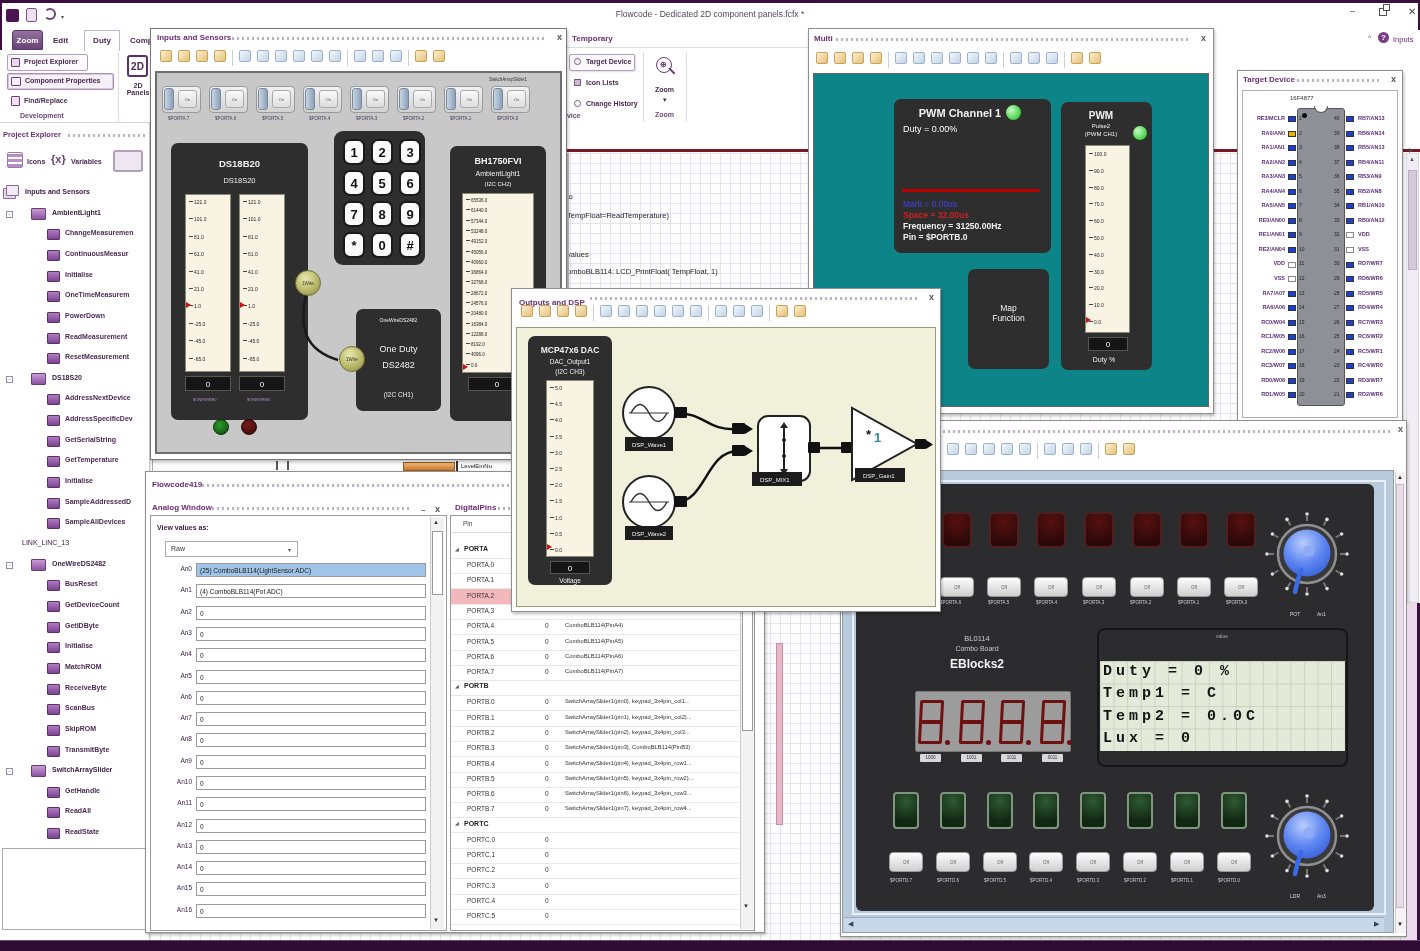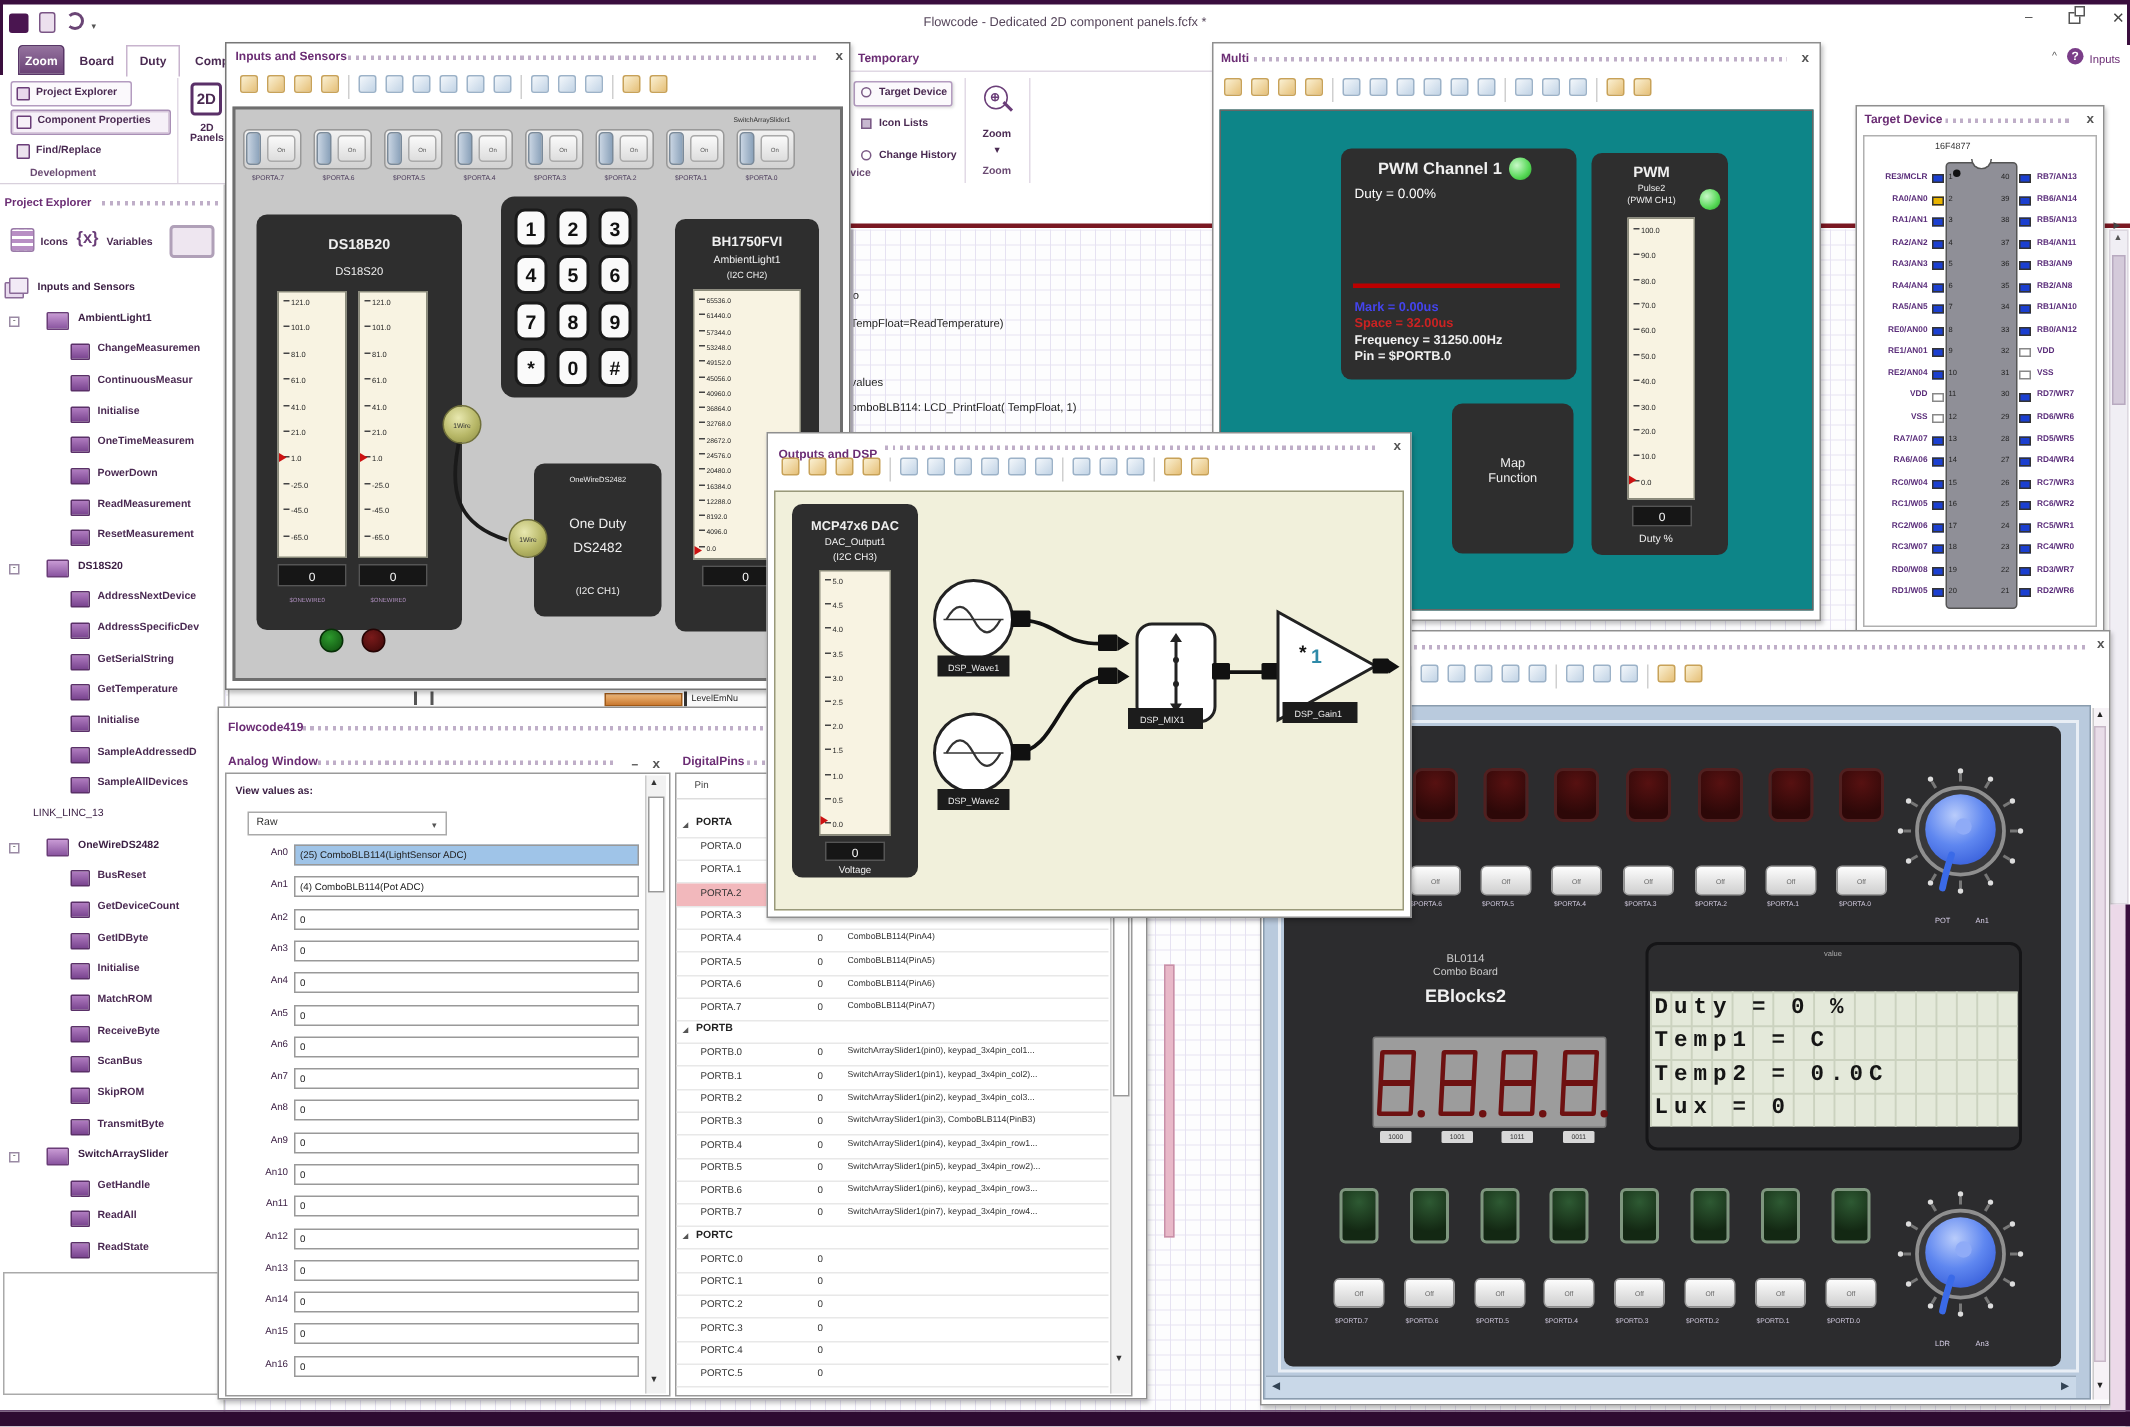--- a/index.html
+++ b/index.html
@@ -35,21 +35,21 @@
     <div class="a" style="left:6px;top:9px;width:13px;height:13px;background:#4a1550;border-radius:2px"></div>
     <div class="a" style="left:26px;top:8px;width:11px;height:14px;border:1.5px solid #7a5585;border-radius:2px;background:#ece0ee"></div>
     <div class="a" style="left:44px;top:8px;width:12px;height:12px;border:2px solid #6a4575;border-radius:50%;border-left-color:transparent"></div>
     <div class="a" style="left:61px;top:13px;font-size:6px;color:#555">▾</div>
     <div class="a" style="left:560px;top:9px;width:300px;text-align:center;font-size:8.5px;color:#55455a">Flowcode - Dedicated 2D component panels.fcfx *</div>
     <div class="a" style="left:1350px;top:6px;font-size:9px;color:#444">–</div>
     <div class="a" style="left:1379px;top:8px;width:8px;height:8px;border:1px solid #555"></div>
     <div class="a" style="left:1380px;top:6px;width:7px;height:7px;border:1px solid #555;background:#fff;margin-left:3px;margin-top:-2px"></div>
     <div class="a" style="left:1408px;top:6px;font-size:10px;color:#444">✕</div>
     <div class="a" style="left:12px;top:30px;width:31px;height:20px;background:linear-gradient(#94729e,#6a4276);border:1px solid #583667;border-radius:3px 3px 0 0;color:#fff;font-size:8px;font-weight:bold;text-align:center;line-height:19px">Zoom</div>
-    <div class="a" style="left:53px;top:36px;font-size:8px;color:#4a2a52;font-weight:bold">Board</div>
+    <div class="a" style="left:53px;top:36px;font-size:8px;color:#4a2a52;font-weight:bold">Edit</div>
     <div class="a" style="left:84px;top:30px;width:36px;height:21px;background:#fff;border:1px solid #c8b4ce;border-bottom:none;color:#4a2a52;font-size:8px;font-weight:bold;text-align:center;line-height:19px">Duty</div>
     <div class="a" style="left:130px;top:36px;font-size:8px;color:#4a2a52;font-weight:bold">Comp</div>
     <div class="a" style="left:7px;top:54px;width:81px;height:17px;border:1px solid #b49cc0;border-radius:2px;background:#fbf9fc"></div>
     <div class="a" style="left:11px;top:58px;width:9px;height:9px;border:1.5px solid #6a3d78;border-radius:1px;background:#e8d8ec"></div>
     <div class="a" style="left:24px;top:58px;font-size:7px;font-weight:bold;color:#4a2a52">Project Explorer</div>
     <div class="a" style="left:7px;top:73px;width:107px;height:17px;border:1px solid #a98fb6;border-radius:2px;background:#f6f0f8;box-shadow:0 0 0 1px #d8c8dc inset"></div>
     <div class="a" style="left:11px;top:77px;width:10px;height:9px;border:1.5px solid #6a3d78;border-radius:1px"></div>
     <div class="a" style="left:25px;top:77px;font-size:7px;font-weight:bold;color:#4a2a52">Component Properties</div>
     <div class="a" style="left:11px;top:96px;width:9px;height:10px;border:1.5px solid #6a3d78;border-radius:1px;background:#ece2ee"></div>
     <div class="a" style="left:24px;top:97px;font-size:7px;font-weight:bold;color:#4a2a52">Find/Replace</div>
@@ -344,21 +344,21 @@
     <div class="ico ib" style="left:1046px;top:52px;z-index:3"></div>
     <div class="isep" style="left:1064px;top:52px;z-index:3"></div>
     <div class="ico iy" style="left:1071px;top:52px;z-index:3"></div>
     <div class="ico iy" style="left:1089px;top:52px;z-index:3"></div>
     <div class="a" style="left:813px;top:73px;width:396px;height:334px;background:#0d8588;border:1px solid #666;z-index:3"></div>
     <div class="a dk" style="left:894px;top:99px;width:157px;height:154px;z-index:3"></div>
     <div class="a wt" style="left:900px;top:107px;width:120px;font-size:11px;font-weight:bold;z-index:3">PWM Channel 1</div>
     <div class="a" style="left:1006px;top:105px;width:15px;height:15px;border-radius:50%;background:radial-gradient(circle at 35% 35%,#c8f8c8,#55d855 60%,#2a9a2a);z-index:3"></div>
     <div class="a" style="left:903px;top:124px;font-size:9px;color:#fff;z-index:3">Duty = 0.00%</div>
     <div class="a" style="left:902px;top:189px;width:138px;height:3px;background:#bb0000;z-index:3"></div>
-    <div class="a" style="left:903px;top:199px;font-size:8.5px;font-weight:bold;color:#4444ee;z-index:3">Mark = 0.00us</div>
+    <div class="a" style="left:903px;top:199px;font-size:8.5px;font-weight:normal;color:#4444ee;z-index:3">Mark = 0.00us</div>
     <div class="a" style="left:903px;top:210px;font-size:8.5px;font-weight:bold;color:#cc2222;z-index:3">Space = 32.00us</div>
     <div class="a" style="left:903px;top:221px;font-size:8.5px;font-weight:bold;color:#f0f0f0;z-index:3">Frequency = 31250.00Hz</div>
     <div class="a" style="left:903px;top:232px;font-size:8.5px;font-weight:bold;color:#f0f0f0;z-index:3">Pin = $PORTB.0</div>
     <div class="a dk" style="left:1061px;top:102px;width:91px;height:268px;z-index:3"></div>
     <div class="a wt" style="left:1061px;top:110px;width:80px;font-size:10px;font-weight:bold;z-index:3">PWM</div>
     <div class="a wt" style="left:1061px;top:123px;width:80px;font-size:6px;z-index:3">Pulse2</div>
     <div class="a wt" style="left:1061px;top:131px;width:80px;font-size:6px;z-index:3">(PWM CH1)</div>
     <div class="a" style="left:1133px;top:126px;width:14px;height:14px;border-radius:50%;background:radial-gradient(circle at 35% 35%,#c8f8c8,#55d855 60%,#2a9a2a);z-index:3"></div>
     <div class="a cream" style="left:1085px;top:145px;width:45px;height:188px;z-index:3"></div>
     <div class="tick" style="left:1089px;top:152px;z-index:3">100.0</div>

